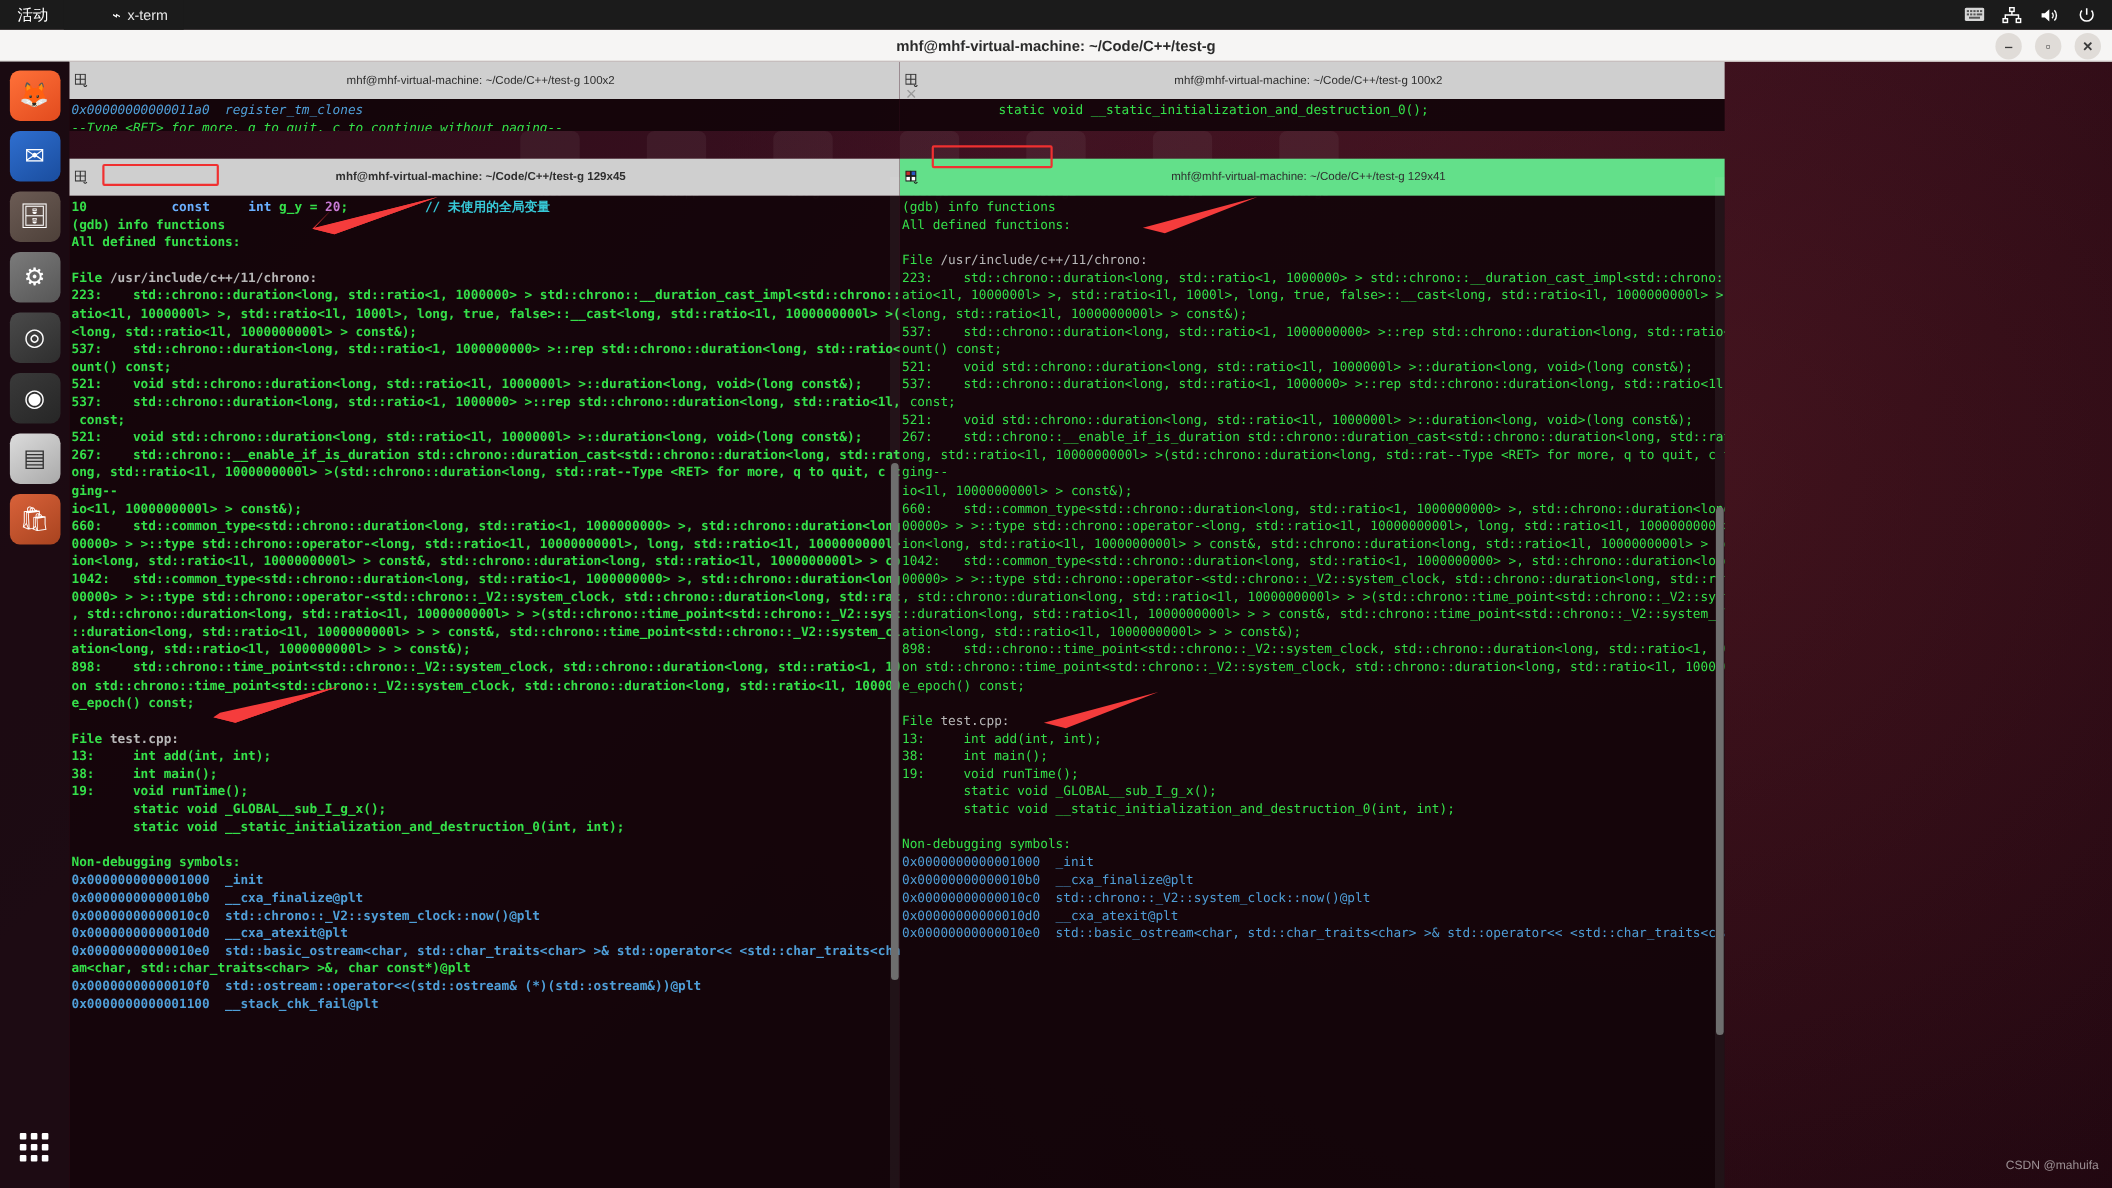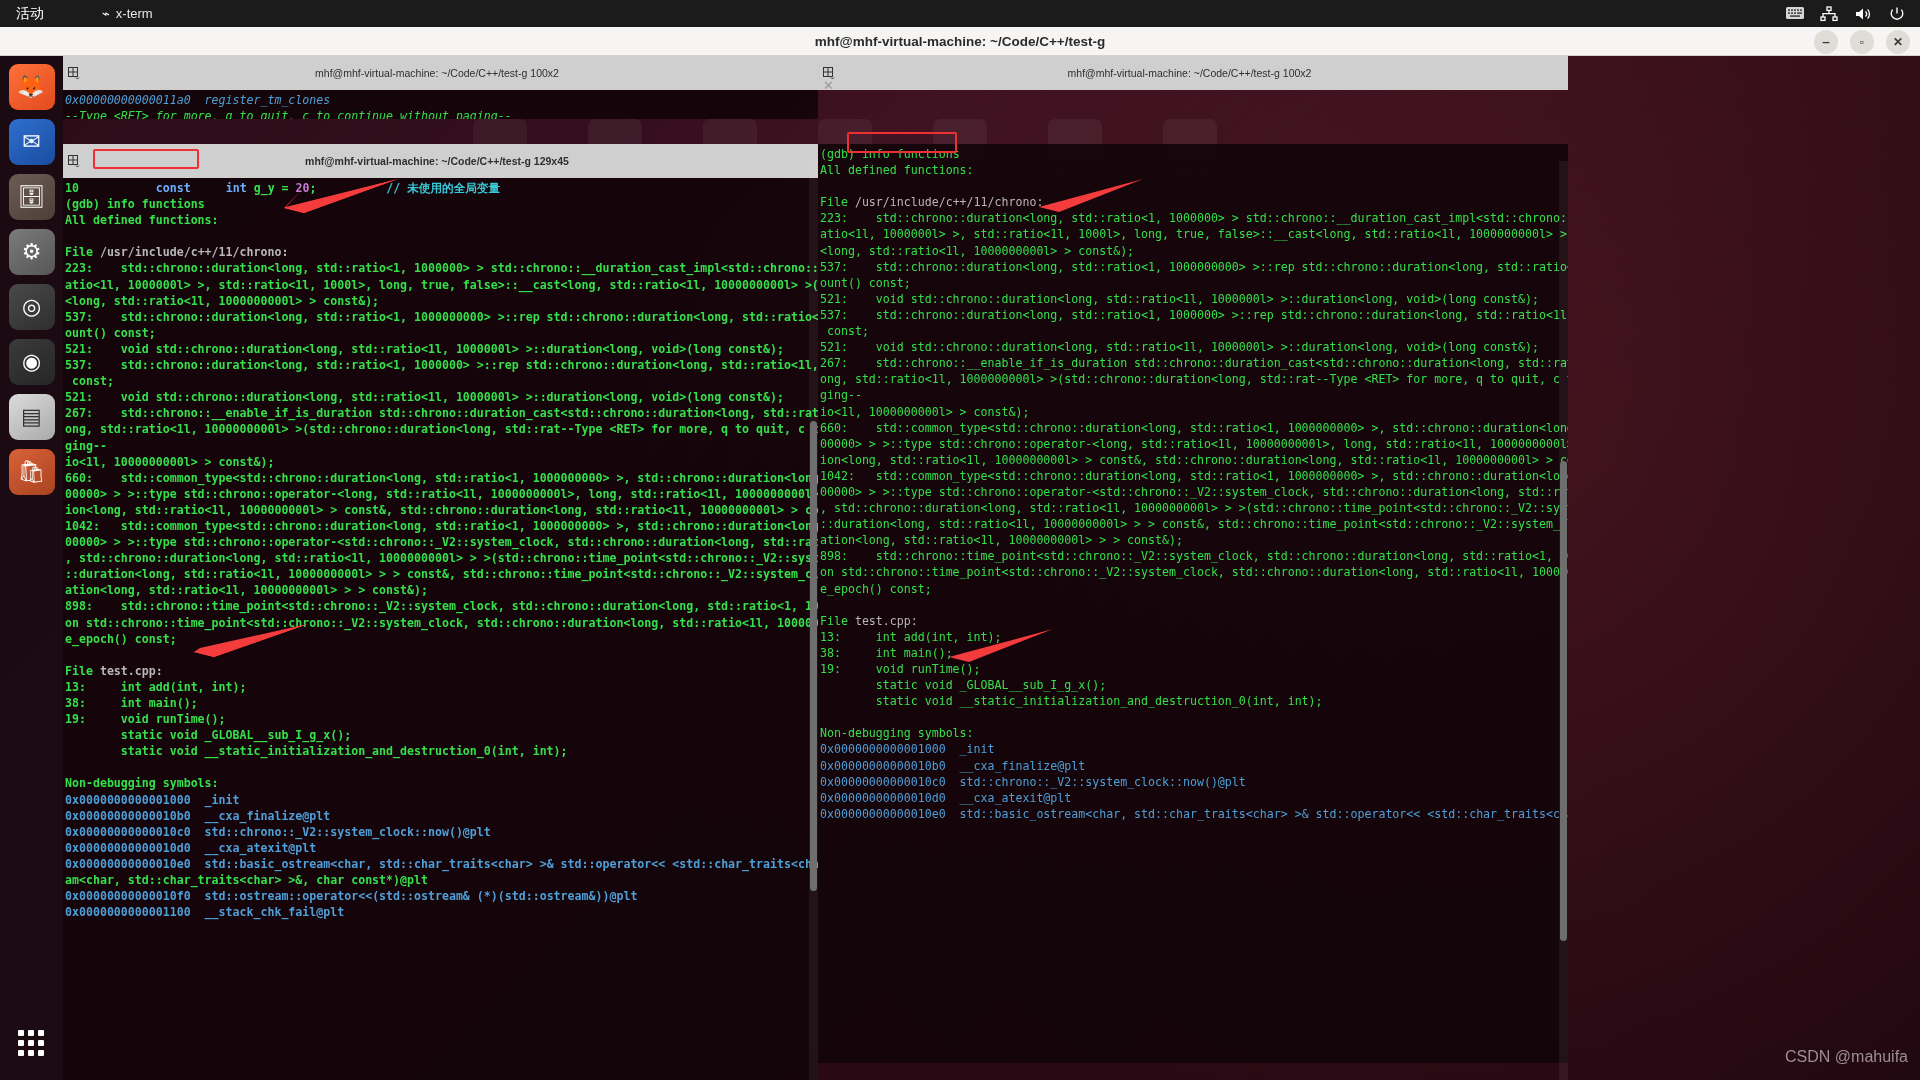--- a/index.html
+++ b/index.html
@@ -113,21 +113,21 @@
 
   .closebtn{ position:absolute; left:5px; top:22px; font-size:13px;
     color:#9a9a9a; }
 
   
   .redbox{ position:absolute; border:2px solid #f03030; border-radius:2px;
     pointer-events:none; }
   .arrow{ position:absolute; pointer-events:none; }
 
   #watermark{ position:absolute; right:12px; bottom:14px;
-    font-size:16px; color:#9b8f93; font-family:"Liberation Sans",sans-serif; }
+    font-size:11px; color:#9b8f93; font-family:"Liberation Sans",sans-serif; }
 </style>
 </head>
 <body>
 
 <div id="vmware">
 
   <div id="vmware-menubar">
     <div class="tbtn off">⇱</div>
     <div style="width:22px;height:22px;margin:0 6px 0 4px;display:flex;align-items:center;justify-content:center;">
       <svg width="18" height="18" viewBox="0 0 18 18">
@@ -381,24 +381,37 @@
       <span class="tb-ico">
         <svg width="12" height="12" viewBox="0 0 12 12" fill="none" stroke="#333" stroke-width="1">
           <rect x="0.5" y="0.5" width="9" height="9"></rect>
             <line x1="5" y1="0.5" x2="5" y2="9.5"></line>
           <line x1="0.5" y1="5" x2="9.5" y2="5"></line>
             <path d="M8 10.5l1.5 1.5L11 10.5"></path>
           </svg>
       </span>
       <span class="tb-title">mhf@mhf-virtual-machine: ~/Code/C++/test-g 100x2</span>
     </div>
+    <div class="term-body" style="height:46px;padding-left:34px;"><span>        static void __static_initialization_and_destruction_0();</span></div>
     <span class="closebtn">✕</span>
   </div>
 
   <div class="term" style="left:818px;top:117px;width:750px;height:936px;">
+    <div class="term-bar active">
+      <span class="tb-ico">
+        <svg width="12" height="12" viewBox="0 0 12 12" fill="none" stroke="#1d1d1d" stroke-width="1">
+          <rect x="0.5" y="0.5" width="4.2" height="4.2" fill="#c42b2b"></rect>
+          <rect x="5.3" y="0.5" width="4.2" height="4.2" fill="#2b56c4"></rect>
+          <rect x="0.5" y="5.3" width="4.2" height="4.2" fill="#fff"></rect>
+          <rect x="5.3" y="5.3" width="4.2" height="4.2" fill="#fff"></rect>
+          <path d="M8 10.5l1.5 1.5L11 10.5"></path>
+          </svg>
+      </span>
+      <span class="tb-title">mhf@mhf-virtual-machine: ~/Code/C++/test-g 129x41</span>
+    </div>
     <div class="term-body" id="right-main-body" style="height:919px;padding-left:2px;"><div><span>(gdb)</span> <span>info functions</span></div><div>All defined functions:</div><div>&nbsp;</div><div>File <span class="path">/usr/include/c++/11/chrono:</span></div><div>223:    std::chrono::duration&lt;long, std::ratio&lt;1, 1000000&gt; &gt; std::chrono::__duration_cast_impl&lt;std::chrono::duration&lt;long, std::r</div><div>atio&lt;1l, 1000000l&gt; &gt;, std::ratio&lt;1l, 1000l&gt;, long, true, false&gt;::__cast&lt;long, std::ratio&lt;1l, 1000000000l&gt; &gt;(std::chrono::duration</div><div>&lt;long, std::ratio&lt;1l, 1000000000l&gt; &gt; const&amp;);</div><div>537:    std::chrono::duration&lt;long, std::ratio&lt;1, 1000000000&gt; &gt;::rep std::chrono::duration&lt;long, std::ratio&lt;1l, 1000000000l&gt; &gt;::c</div><div>ount() const;</div><div>521:    void std::chrono::duration&lt;long, std::ratio&lt;1l, 1000000l&gt; &gt;::duration&lt;long, void&gt;(long const&amp;);</div><div>537:    std::chrono::duration&lt;long, std::ratio&lt;1, 1000000&gt; &gt;::rep std::chrono::duration&lt;long, std::ratio&lt;1l, 1000000l&gt; &gt;::count()</div><div> const;</div><div>521:    void std::chrono::duration&lt;long, std::ratio&lt;1l, 1000000l&gt; &gt;::duration&lt;long, void&gt;(long const&amp;);</div><div>267:    std::chrono::__enable_if_is_duration std::chrono::duration_cast&lt;std::chrono::duration&lt;long, std::ratio&lt;1l, 1000000l&gt; &gt;, l</div><div>ong, std::ratio&lt;1l, 1000000000l&gt; &gt;(std::chrono::duration&lt;long, std::rat--Type &lt;RET&gt; for more, q to quit, c to continue without pa</div><div>ging--</div><div>io&lt;1l, 1000000000l&gt; &gt; const&amp;);</div><div>660:    std::common_type&lt;std::chrono::duration&lt;long, std::ratio&lt;1, 1000000000&gt; &gt;, std::chrono::duration&lt;long, std::ratio&lt;1, 10000</div><div>00000&gt; &gt; &gt;::type std::chrono::operator-&lt;long, std::ratio&lt;1l, 1000000000l&gt;, long, std::ratio&lt;1l, 1000000000l&gt; &gt;(std::chrono::durat</div><div>ion&lt;long, std::ratio&lt;1l, 1000000000l&gt; &gt; const&amp;, std::chrono::duration&lt;long, std::ratio&lt;1l, 1000000000l&gt; &gt; const&amp;);</div><div>1042:   std::common_type&lt;std::chrono::duration&lt;long, std::ratio&lt;1, 1000000000&gt; &gt;, std::chrono::duration&lt;long, std::ratio&lt;1, 10000</div><div>00000&gt; &gt; &gt;::type std::chrono::operator-&lt;std::chrono::_V2::system_clock, std::chrono::duration&lt;long, std::ratio&lt;1l, 1000000000l&gt; &gt;</div><div>, std::chrono::duration&lt;long, std::ratio&lt;1l, 1000000000l&gt; &gt; &gt;(std::chrono::time_point&lt;std::chrono::_V2::system_clock, std::chrono</div><div>::duration&lt;long, std::ratio&lt;1l, 1000000000l&gt; &gt; &gt; const&amp;, std::chrono::time_point&lt;std::chrono::_V2::system_clock, std::chrono::dur</div><div>ation&lt;long, std::ratio&lt;1l, 1000000000l&gt; &gt; &gt; const&amp;);</div><div>898:    std::chrono::time_point&lt;std::chrono::_V2::system_clock, std::chrono::duration&lt;long, std::ratio&lt;1, 1000000000&gt; &gt; &gt;::durati</div><div>on std::chrono::time_point&lt;std::chrono::_V2::system_clock, std::chrono::duration&lt;long, std::ratio&lt;1l, 1000000000l&gt; &gt; &gt;::time_sinc</div><div>e_epoch() const;</div><div>&nbsp;</div><div>File <span class="path">test.cpp:</span></div><div>13:     int add(int, int);</div><div>38:     int main();</div><div>19:     void runTime();</div><div>        static void _GLOBAL__sub_I_g_x();</div><div>        static void __static_initialization_and_destruction_0(int, int);</div><div>&nbsp;</div><div>Non-debugging symbols:</div><div><span class="addr">0x0000000000001000</span>  <span class="addr">_init</span></div><div><span class="addr">0x00000000000010b0</span>  <span class="addr">__cxa_finalize@plt</span></div><div><span class="addr">0x00000000000010c0</span>  <span class="addr">std::chrono::_V2::system_clock::now()@plt</span></div><div><span class="addr">0x00000000000010d0</span>  <span class="addr">__cxa_atexit@plt</span></div><div><span class="addr">0x00000000000010e0</span>  <span class="addr">std::basic_ostream&lt;char, std::char_traits&lt;char&gt; &gt;&amp; std::operator&lt;&lt; &lt;std::char_traits&lt;char&gt; &gt;(std::basic_ostre</span></div></div>
     <div class="scrollbar">
       <i style="top:300px;height:480px;"></i>
     </div>
   </div>
 
   <div class="redbox" style="left:93px;top:122px;width:106px;height:20px;"></div>
   <div class="redbox" style="left:847px;top:105px;width:110px;height:21px;"></div>
 
   <svg class="arrow" style="left:260px;top:150px;width:140px;height:45px;" viewBox="0 0 140 45">

